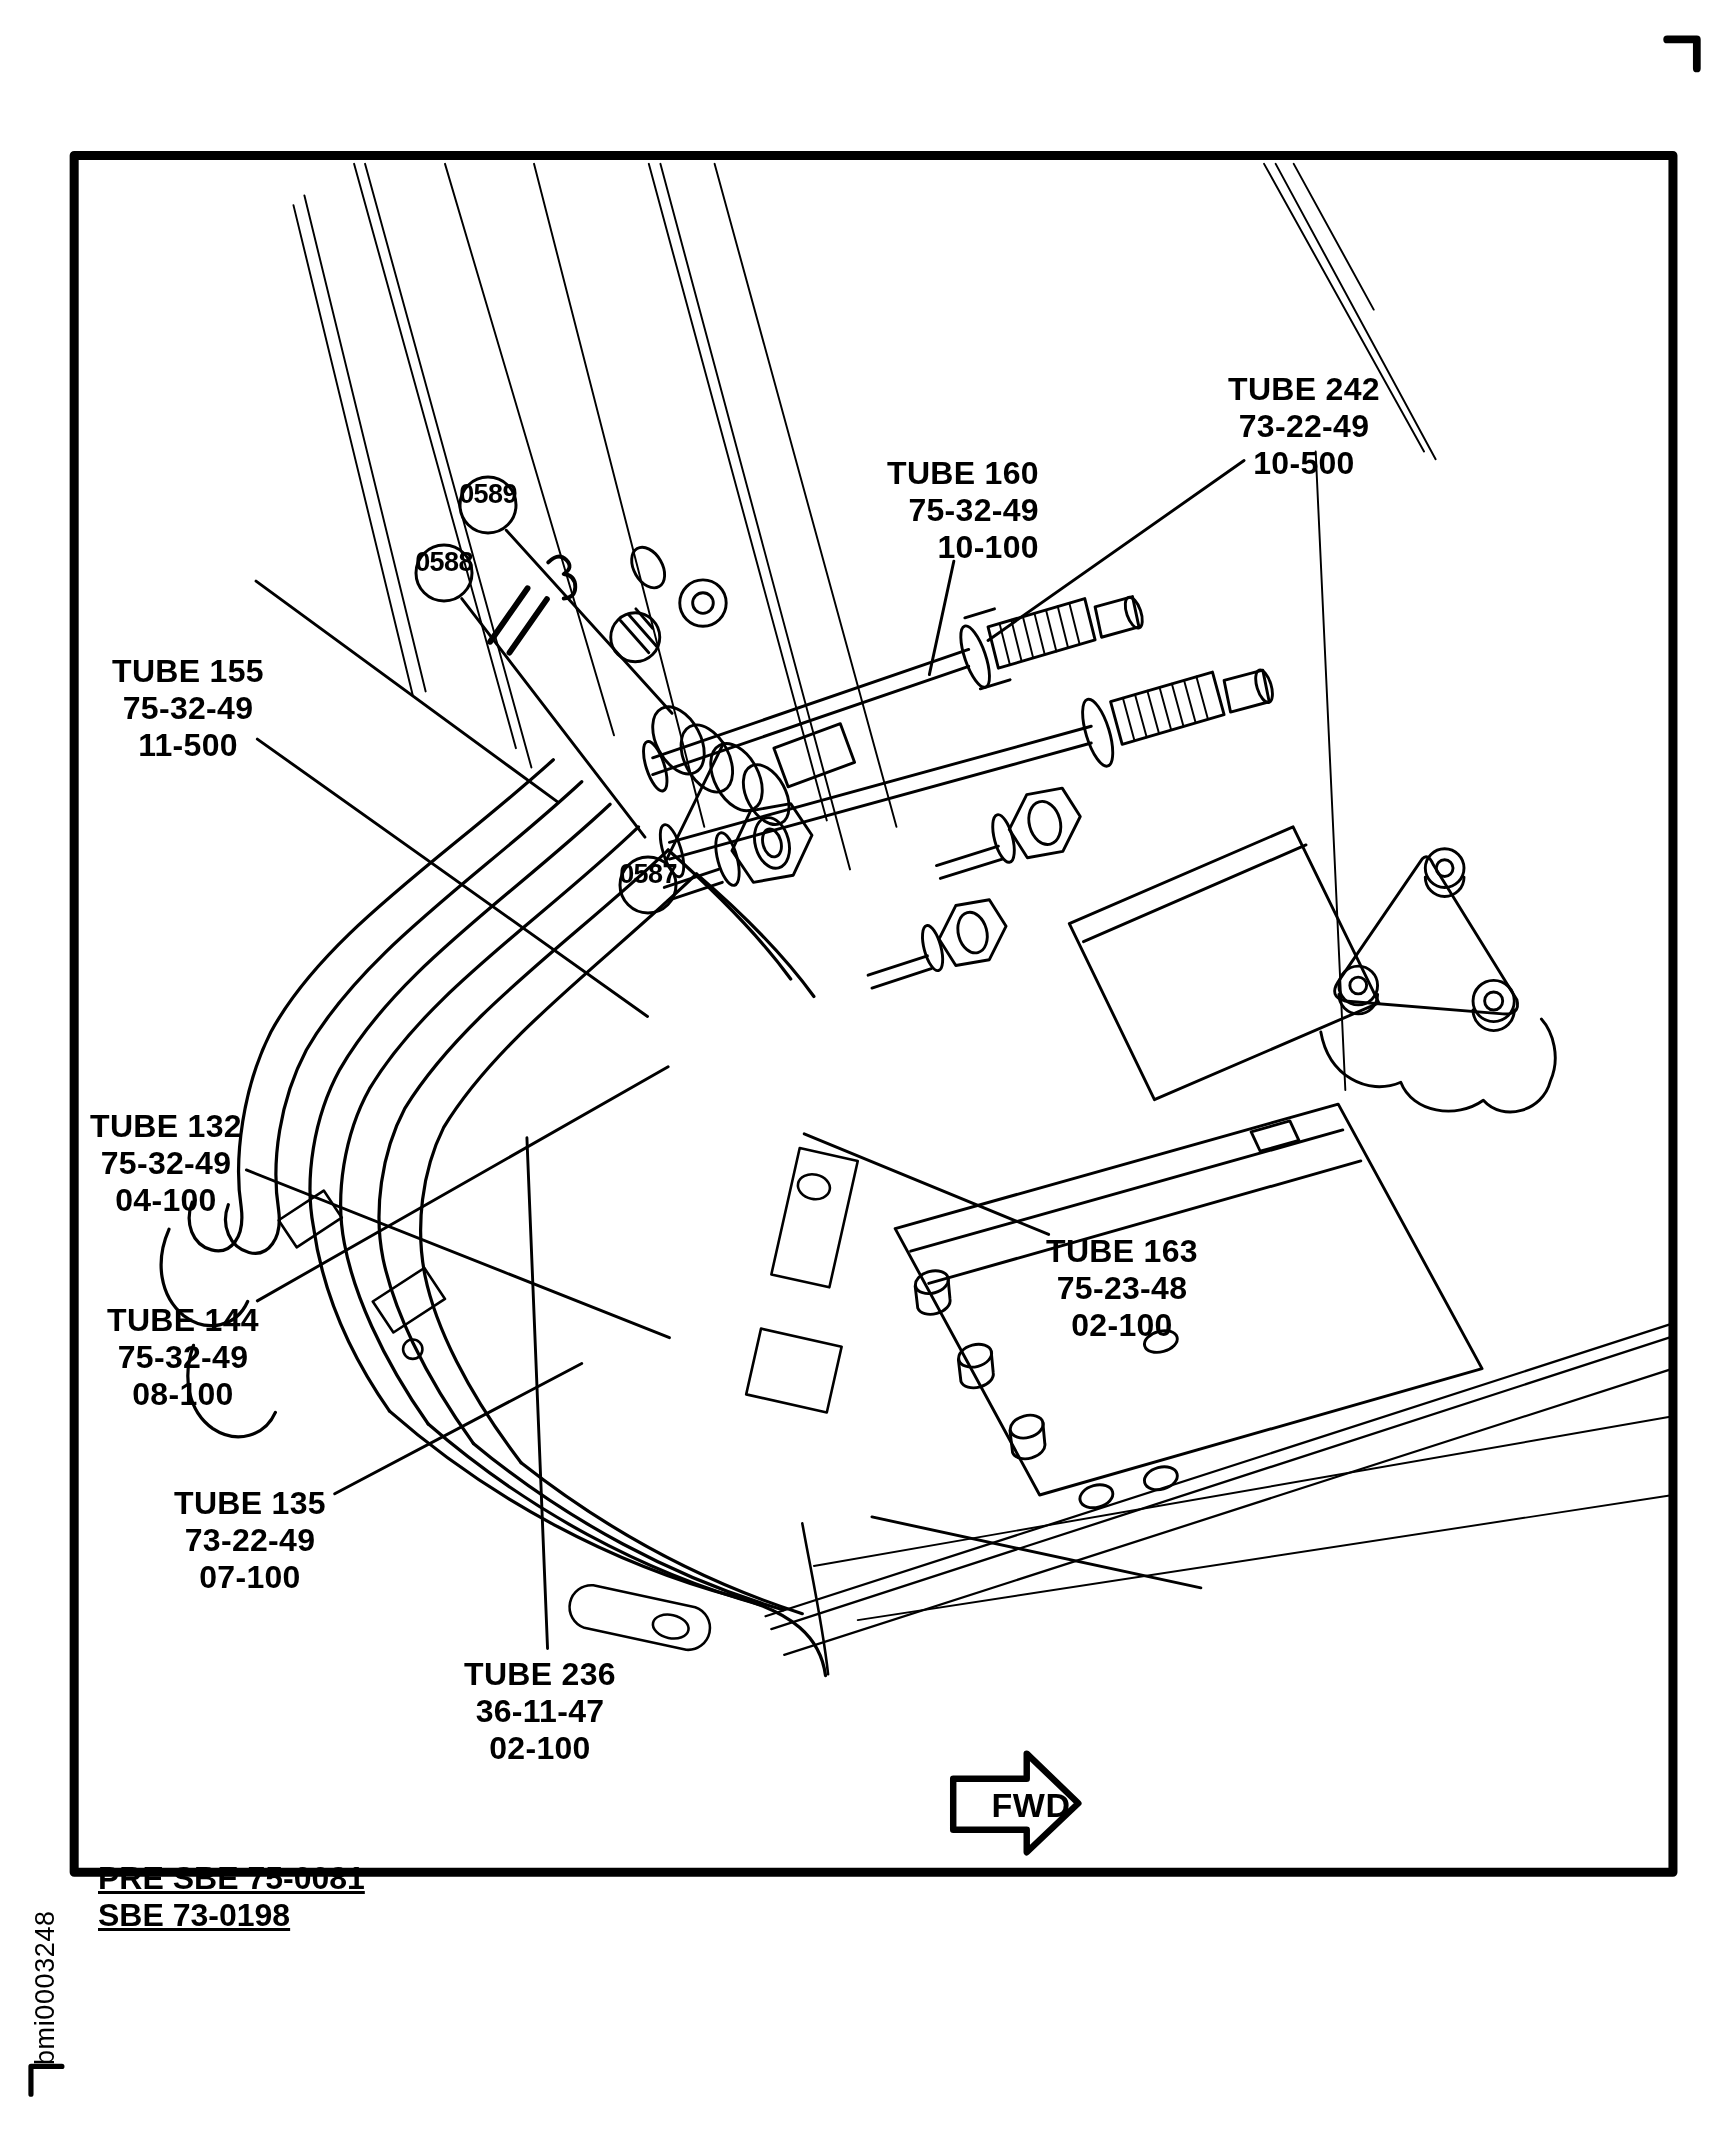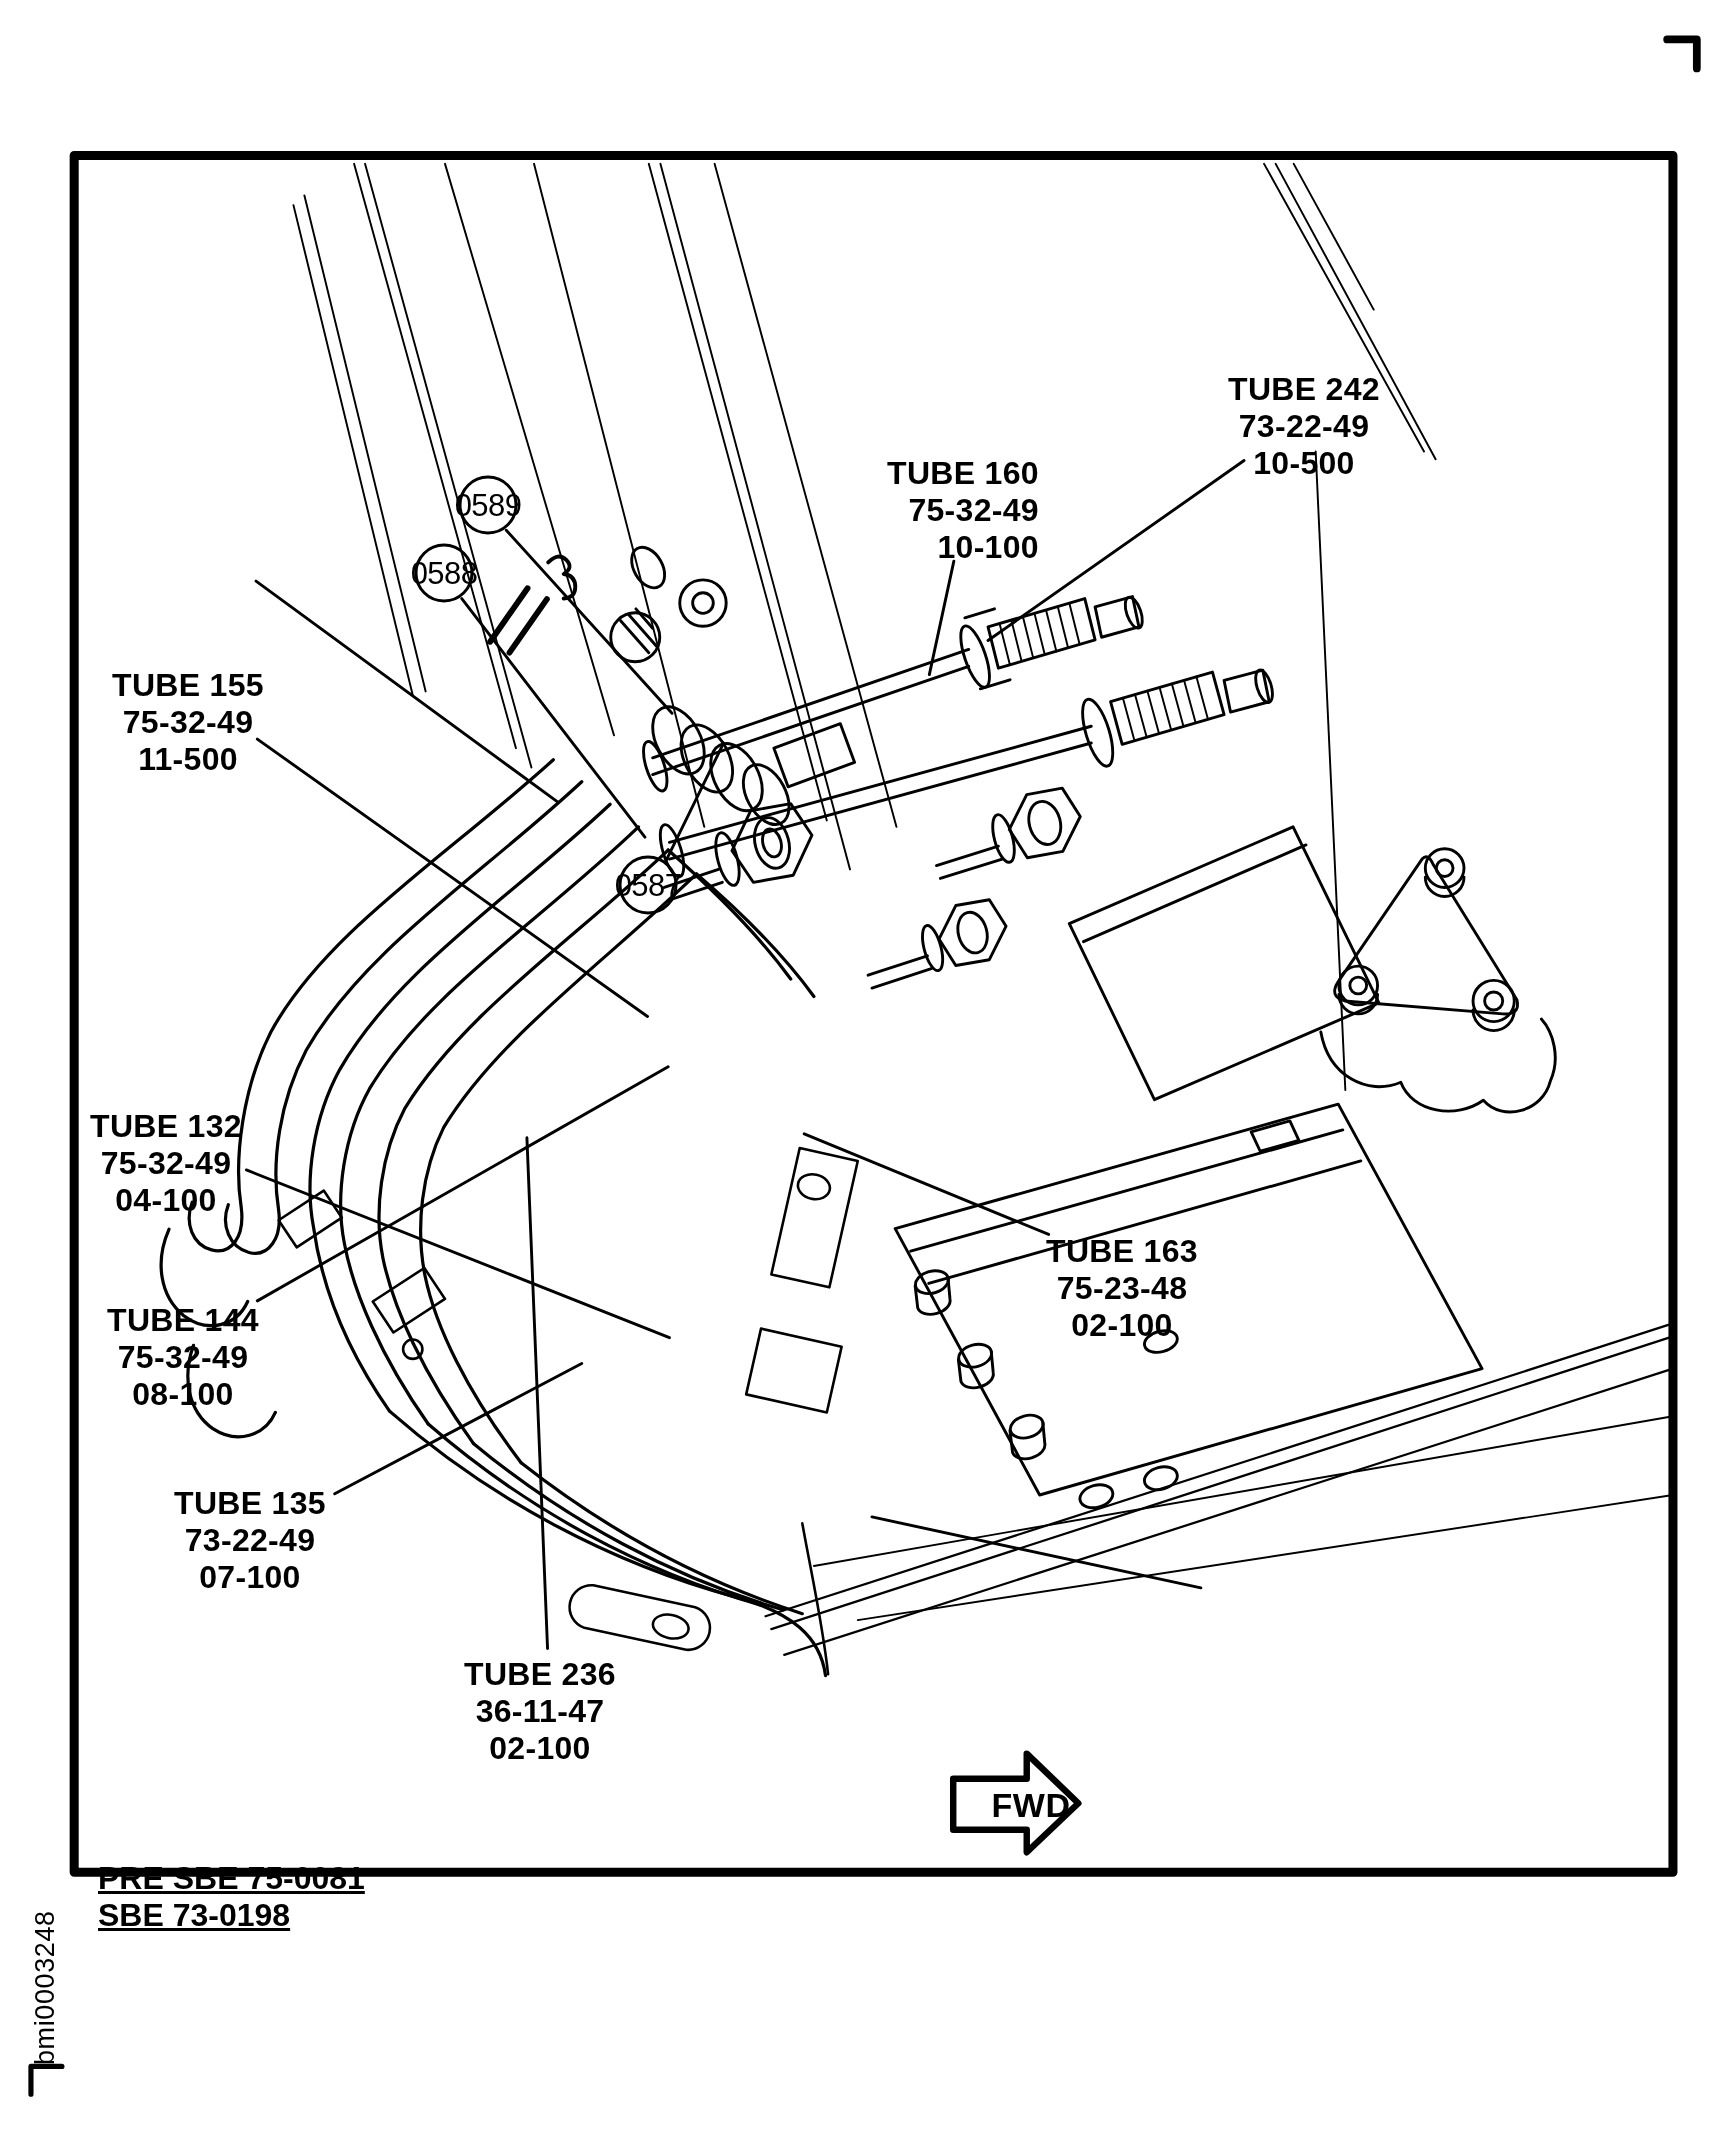--- a/index.html
+++ b/index.html
@@ -3,22 +3,22 @@
 <meta charset="utf-8">
 <style>
   html,body{margin:0;padding:0;background:#fff;}
   #page{position:relative;width:1731px;height:2129px;background:#fff;overflow:hidden;
         font-family:"Liberation Sans",sans-serif;color:#000;}
   #art{position:absolute;left:0;top:0;z-index:1;}
   #art *{stroke:#000;fill:none;stroke-linecap:round;stroke-linejoin:round;}
   .callout{position:absolute;z-index:3;text-align:center;font-weight:700;font-size:32px;
            line-height:37px;white-space:nowrap;transform:translateX(-50%);letter-spacing:0.3px;}
   .idx{position:absolute;z-index:3;width:59px;height:59px;border:3.9px solid #000;border-radius:50%;
-       box-sizing:border-box;display:flex;align-items:center;justify-content:center;
-       font-weight:400;font-size:31px;letter-spacing:-0.6px;transform:translate(-50%,-50%);background:transparent;}
+       box-sizing:border-box;display:flex;align-items:flex-start;justify-content:center;
+       font-weight:700;font-size:27px;letter-spacing:-0.6px;transform:translate(-50%,-50%);background:transparent;}
   .annot{position:absolute;z-index:3;font-weight:700;font-size:32px;line-height:37px;
          text-align:center;white-space:nowrap;transform:translateX(-50%);}
   .footer{position:absolute;z-index:3;font-weight:700;font-size:32px;line-height:37px;white-space:nowrap;}
   .fwd-text{position:absolute;z-index:3;font-weight:700;font-size:34px;letter-spacing:0.6px;
             transform:translate(-50%,-50%);}
   .vert-code{position:absolute;z-index:3;font-weight:400;font-size:27px;letter-spacing:0.6px;
              transform:rotate(-90deg);transform-origin:0 0;white-space:nowrap;}
 </style>
 </head>
 <body>
@@ -221,21 +221,21 @@
     <line x1="1862" y1="2462" x2="1352" y2="2352"></line>
   </g>
 
   <g stroke-width="10">
     <polygon points="1478,2758 1592,2758 1592,2719 1672,2796 1592,2872 1592,2837 1478,2837" fill="#fff"></polygon>
   </g>
 
   <rect x="115" y="241" width="2479" height="2662" stroke-width="14"></rect>
 </svg>
 
-<div class="callout" style="left:188px;top:653px;margin-top:14px;">
+<div class="callout" style="left:188px;top:653px;">
   <div>TUBE 155</div>
   <div>75-32-49</div>
   <div>11-500</div>
 </div>
 <div class="callout" style="left:963px;top:455px;text-align:right;">
   <div>TUBE 160</div>
   <div>75-32-49</div>
   <div>10-100</div>
 </div>
 <div class="callout" style="left:1304px;top:371px;">

